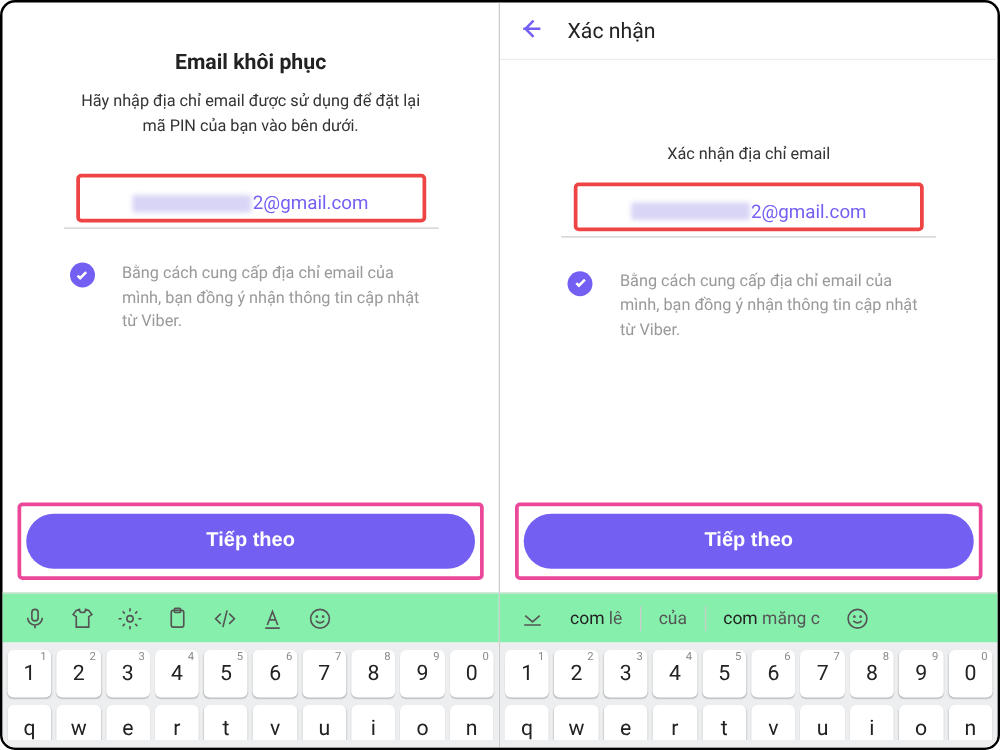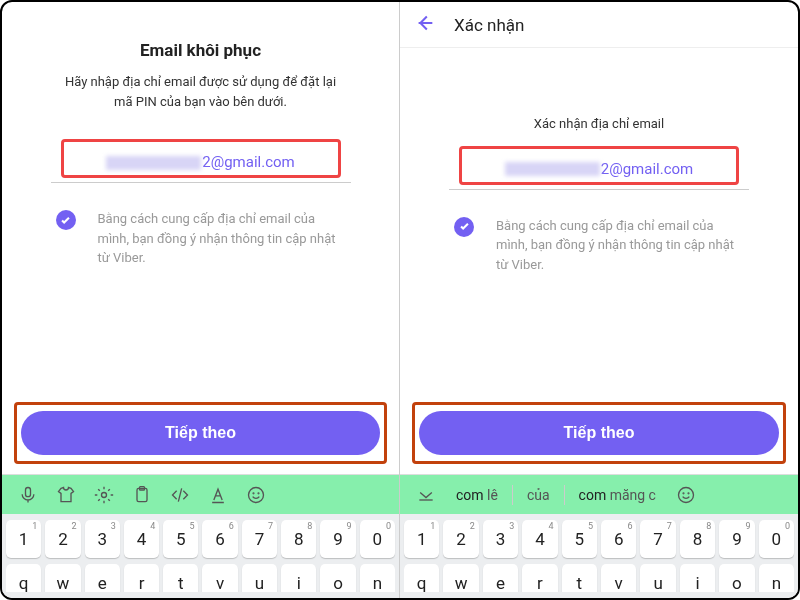--- a/index.html
+++ b/index.html
@@ -79,21 +79,21 @@
     background: #7360f2;
     display: flex; align-items: center; justify-content: center;
     flex-shrink: 0;
     margin-top: 1px;
   }
   .check-circ svg { width: 11px; height: 11px; stroke: #fff; stroke-width: 3; fill: none; }
   .consent-text { font-size: 13px; color: #999; line-height: 1.5; }
   .btn-wrap {
     padding: 0 14px;
     margin-bottom: 10px;
-    border: 3px solid #c2410c;
+    border: 3px solid #ec4899;
     border-radius: 4px;
     margin-left: 12px;
     margin-right: 12px;
     padding: 6px 4px;
   }
   .primary-btn {
     width: 100%;
     background: #7360f2;
     color: #fff;
     border: none;

